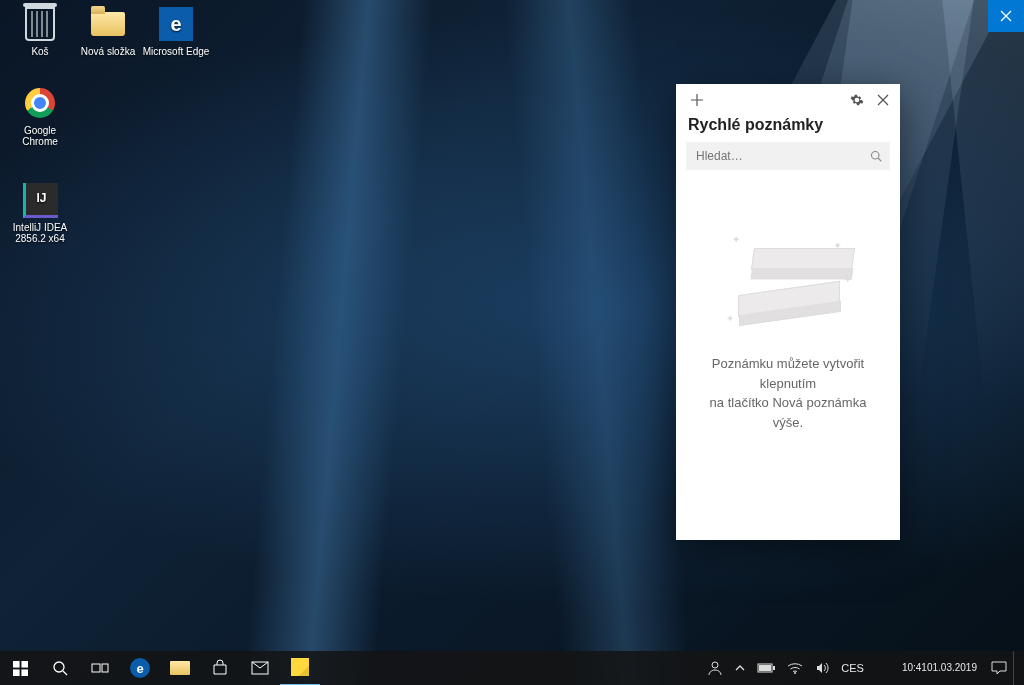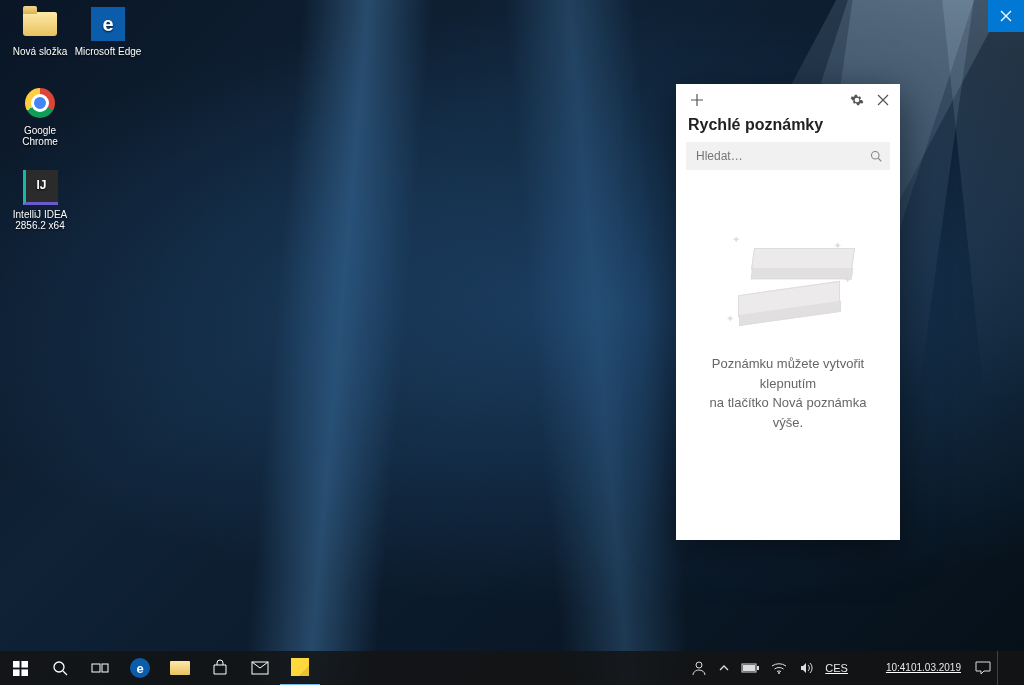--- a/index.html
+++ b/index.html
@@ -60,21 +60,21 @@
   }
   .icon .glyph {
     width: 40px;
     height: 40px;
     margin: 0 auto 2px;
     display: flex;
     align-items: center;
     justify-content: center;
   }
   .row1 { display: flex; gap: 0; }
-  .col { display: flex; flex-direction: column; }
+  .col { display: flex; flex-direction: column; gap: 13px; }
   .folder-shape {
     width: 34px; height: 24px;
     background: linear-gradient(#ffe9a8,#e8c25f);
     border-radius: 2px 2px 3px 3px;
     position: relative;
   }
   .folder-shape::before {
     content:"";
     position:absolute; top:-6px; left:0;
     width:14px; height:8px; border-radius:2px 2px 0 0;
@@ -212,22 +212,21 @@
     font-size: 11px;
   }
   .taskbar .tb-left { display:flex; align-items:center; height:100%; }
   .tb-btn {
     width: 40px; height:100%;
     display:flex; align-items:center; justify-content:center;
     color:#fff;
   }
   .tb-right {
     margin-left:auto; display:flex; align-items:center; height:100%;
-    padding-right: 20px;
-    text-decoration: underline;
+    padding-right: 4px;
   }
   .tray-btn {
     padding: 0 6px; height:100%;
     display:flex; align-items:center; justify-content:center;
     color:#e8e8e8;
   }
   .clock {
     display:flex; flex-direction:row; align-items:center; justify-content:center;
     line-height:1.05; padding: 0 8px; font-size:10px;margin-left:24px;
   }
@@ -244,20 +243,26 @@
   <div class="light-beams">
     <div class="beam b1"></div>
     <div class="beam b2"></div>
     <div class="beam b3"></div>
     <div class="beam b4"></div>
   </div>
 </div>
 
 <div class="icons">
   <div class="row1">
+    <div class="icon">
+      <div class="glyph">
+          <div class="bin-shape"></div>
+        </div>
+      <div>Koš</div>
+    </div>
     <div class="icon">
       <div class="glyph">
           <div class="folder-shape"></div>
         </div>
       <div>Nová složka</div>
     </div>
     <div class="icon">
       <div class="glyph">
           <div class="edge-shape">e</div>
         </div>

